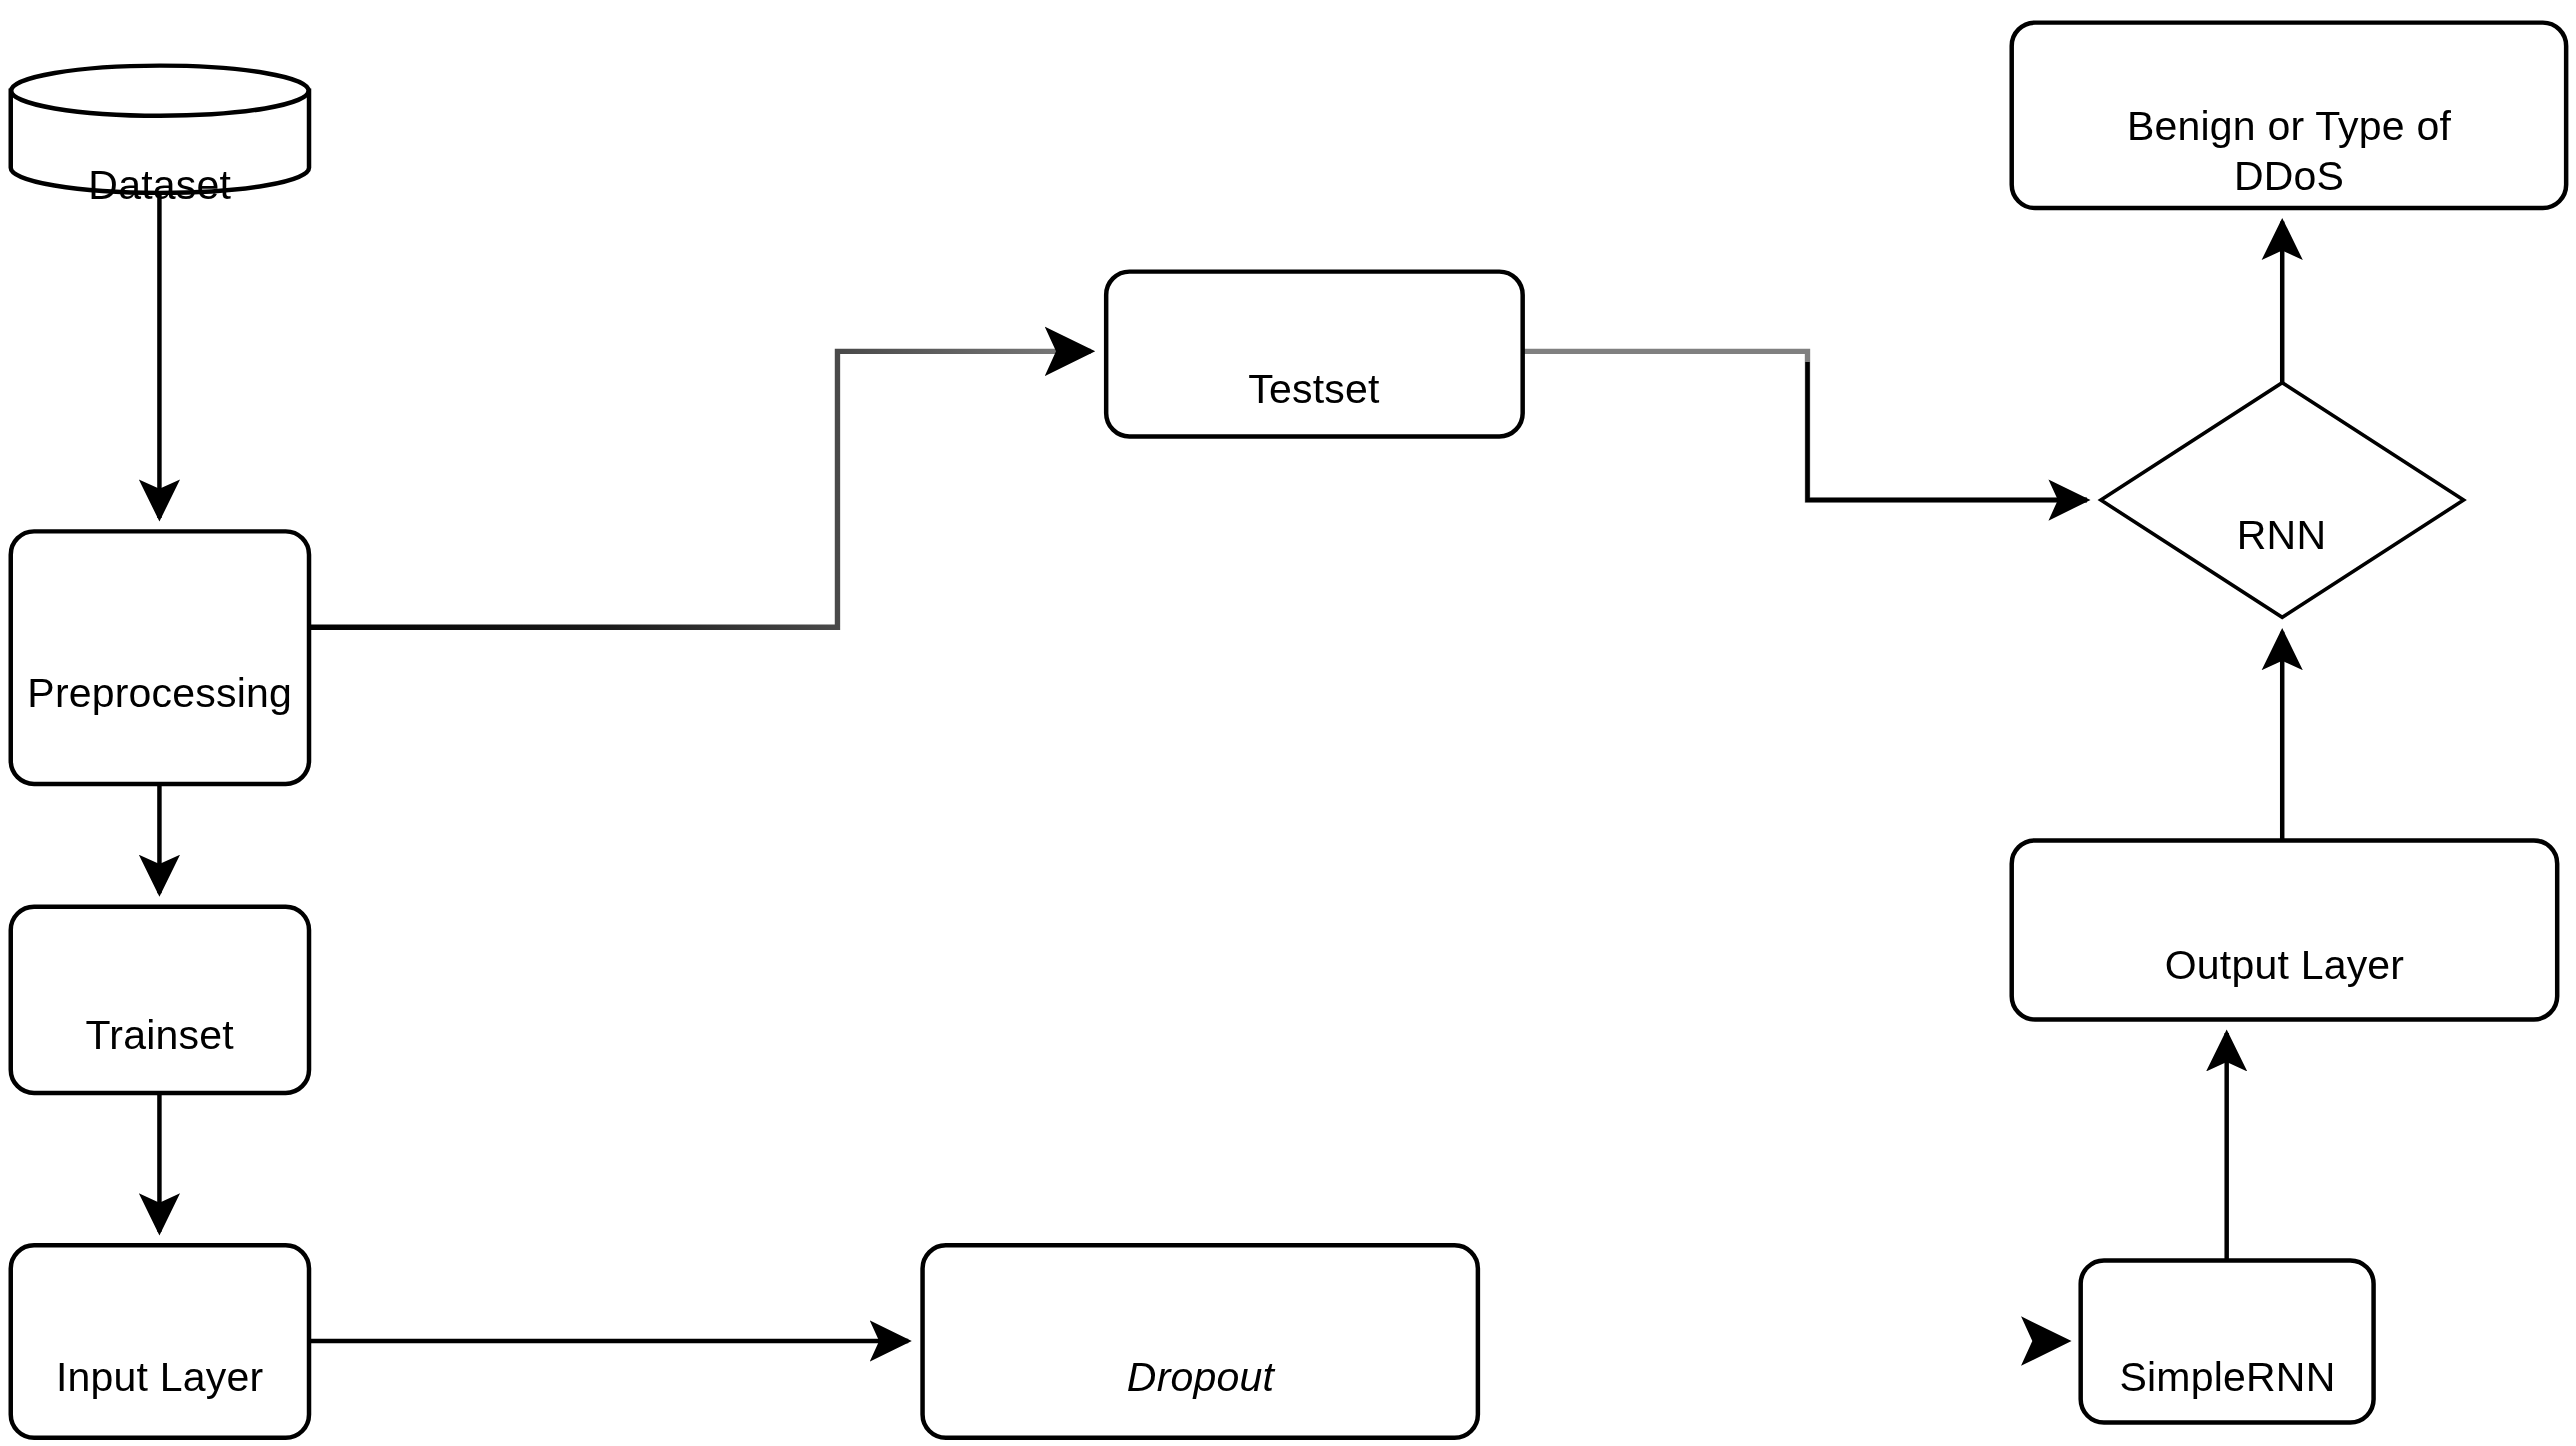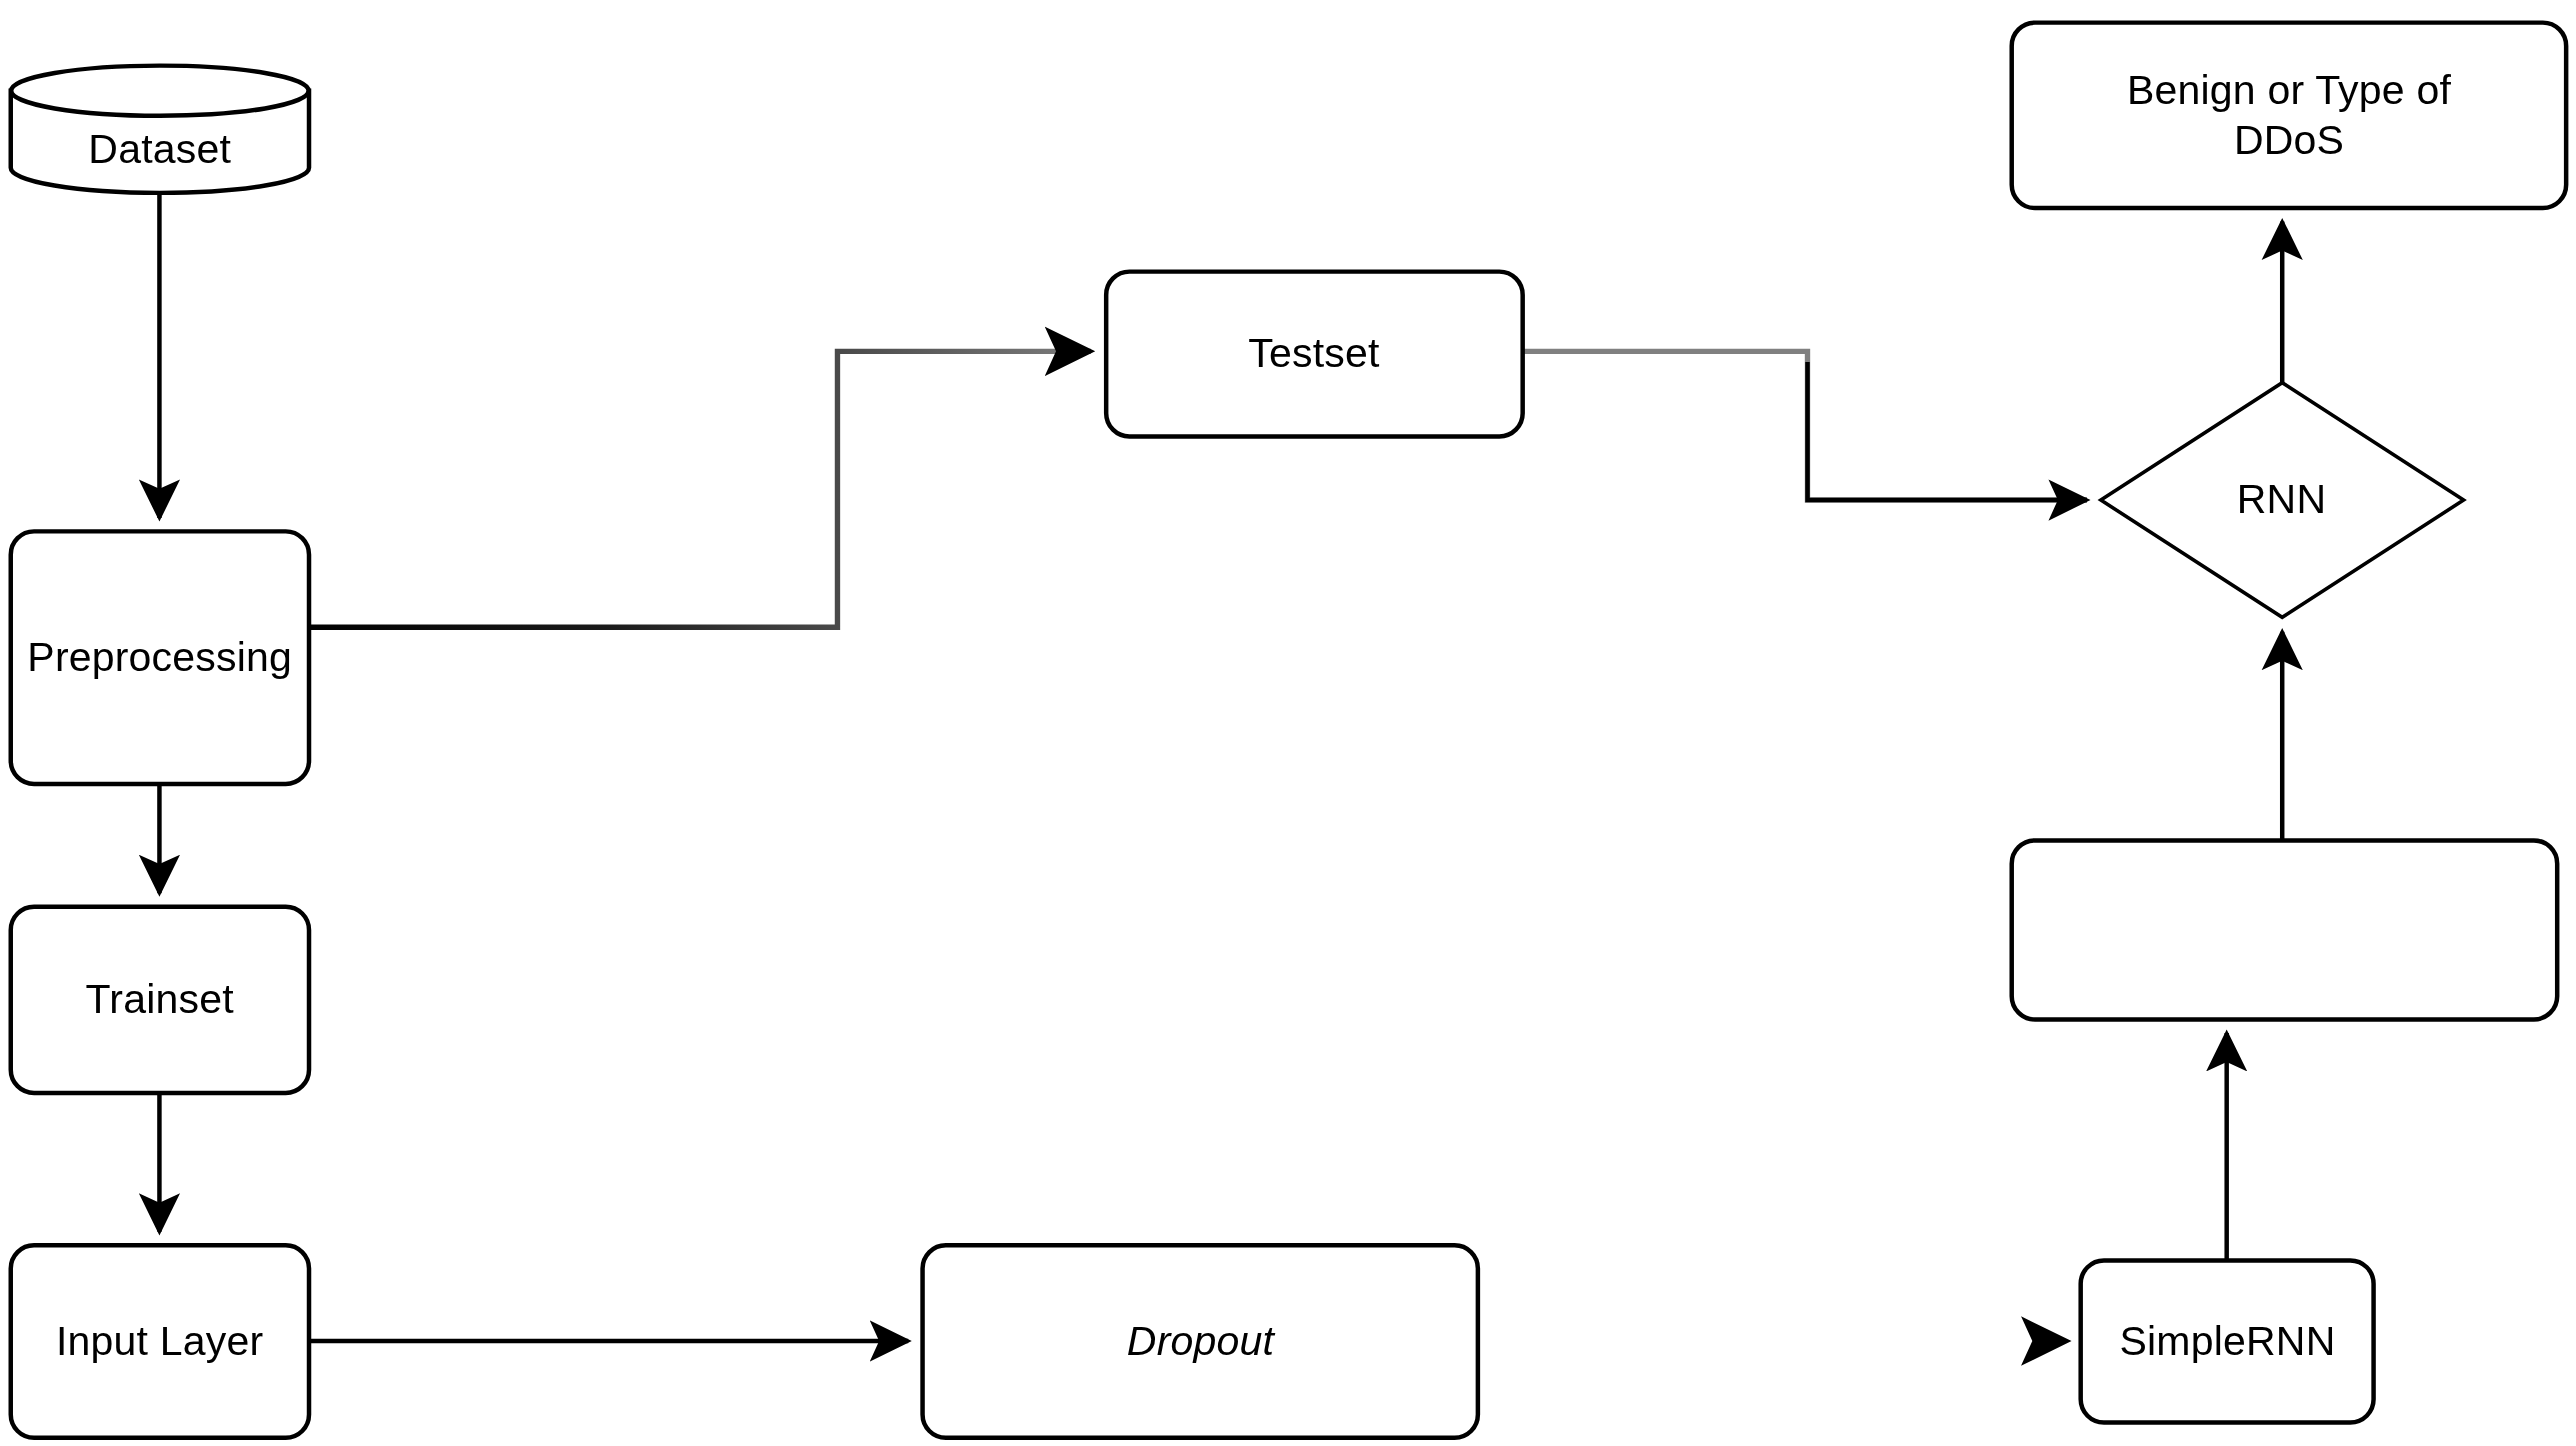--- a/index.html
+++ b/index.html
@@ -31,20 +31,21 @@
     align-items: center;
     justify-content: center;
     text-align: center;
     color: #000000;
     font-family: "Liberation Sans", sans-serif;
     font-size: 41px;
     line-height: 1.22;
     letter-spacing: 0.2px;
     pointer-events: none;
     white-space: pre-line;
+    margin-top: 36px;
   }
 </style>
 </head>
 <body>
 
 <div id="canvas">
 
   <svg id="diagram-svg" viewBox="0 0 2876 1615" xmlns="http://www.w3.org/2000/svg">
     <defs>
       <marker id="arrow-black" markerWidth="10" markerHeight="10" refX="8.6" refY="5" orient="auto" markerUnits="strokeWidth">
@@ -158,17 +159,18 @@
 
   <div class="node-label" style="left:10.7px; top:1245px; width:298px; height:193px;">Input Layer</div>
 
   <div class="node-label" style="left:923px; top:1245px; width:555px; height:193px;font-style:italic;">Dropout</div>
 
   <div class="node-label" style="left:2100px; top:382px; width:363px; height:235px;text-align:right;">RNN</div>
 
   <div class="node-label" style="left:2012px; top:22.4px; width:554px; height:185px;">Benign or Type of
 DDoS</div>
 
+  <div class="node-label" style="left:2012px; top:840px; width:545px; height:179px;">Output Layer</div>
 
   <div class="node-label" style="left:2081px; top:1260px; width:293px; height:162px;">SimpleRNN</div>
 
 </div>
 
 
 </body></html>

